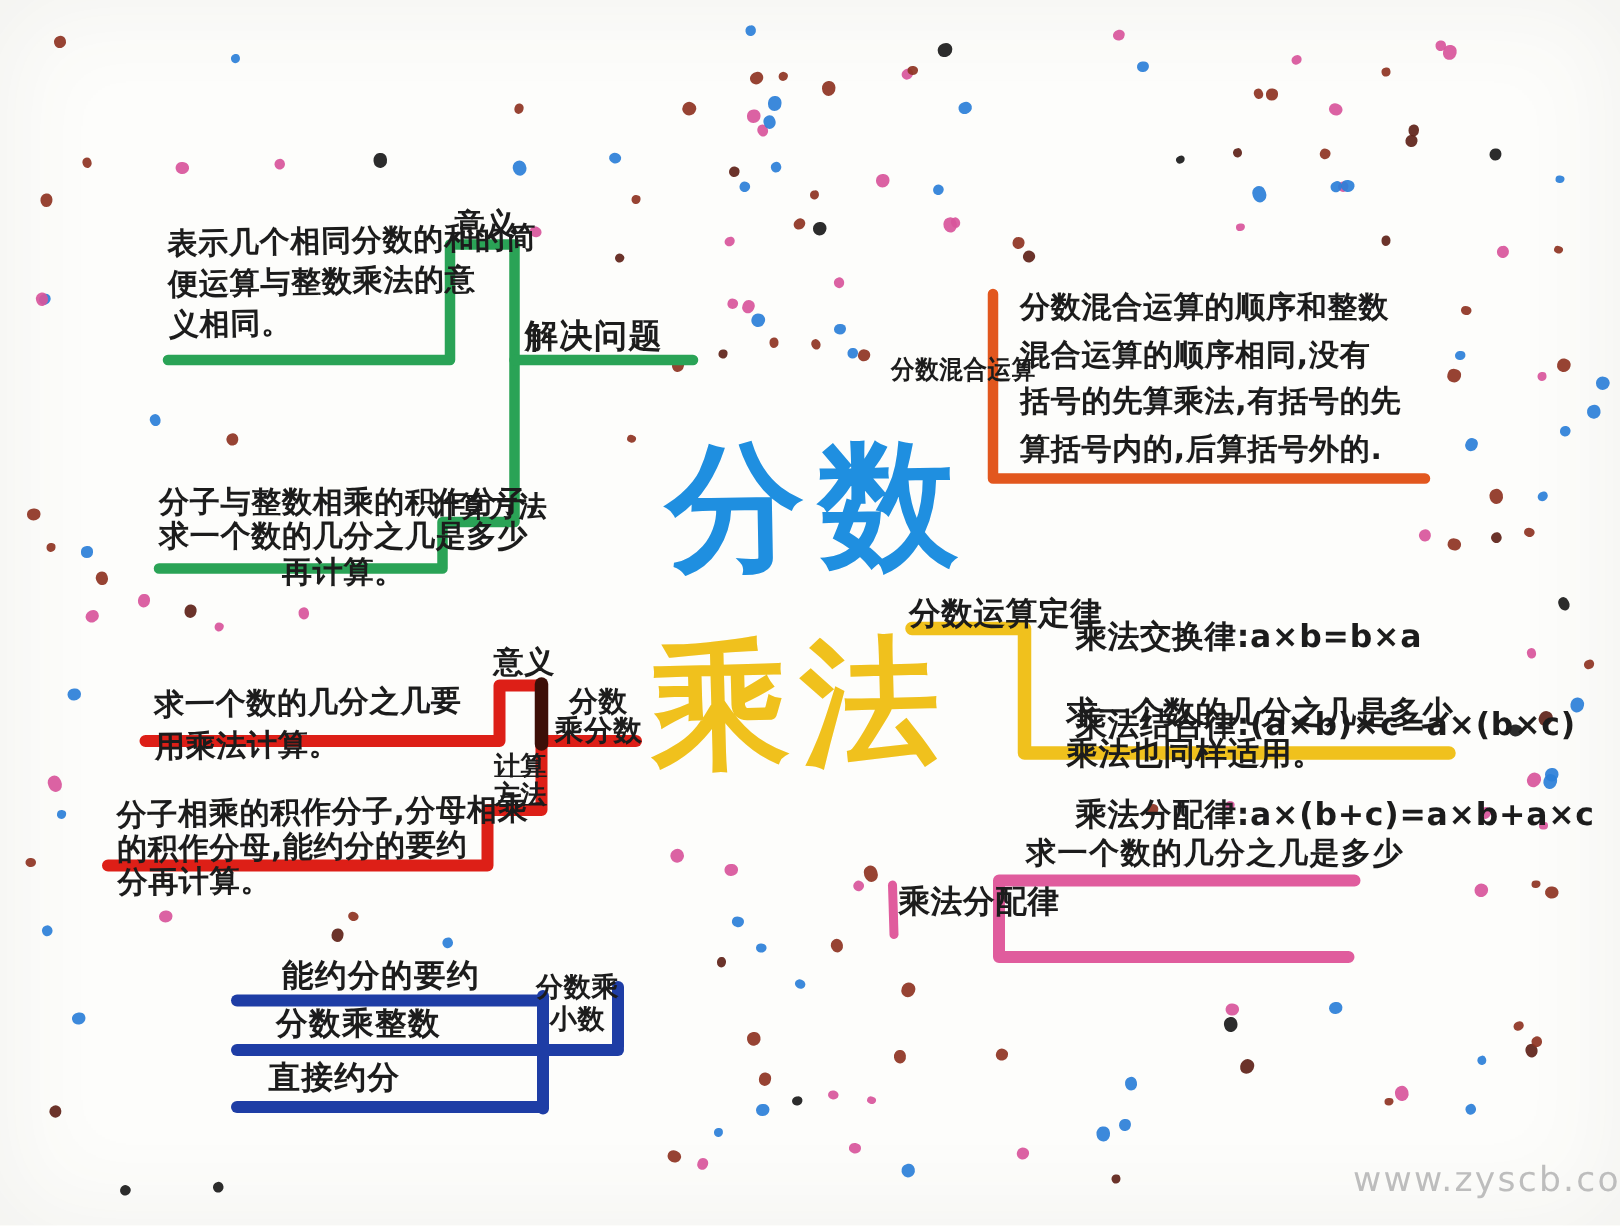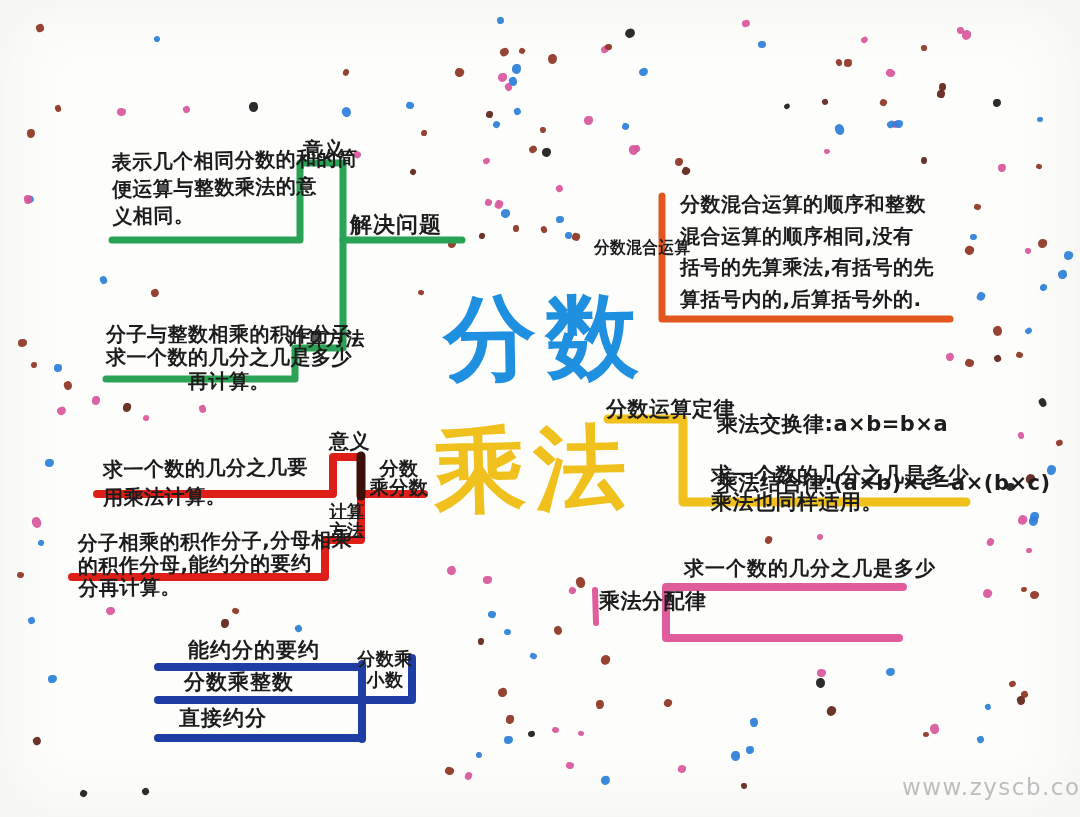--- a/index.html
+++ b/index.html
@@ -283,20 +283,21 @@
   <div class="txt o-label">分数混合运算</div>
   <div class="txt y-label">分数运算定律</div>
 
   <div class="txt o-text">分数混合运算的顺序和整数
 混合运算的顺序相同,没有
 括号的先算乘法,有括号的先
 算括号内的,后算括号外的.</div>
   <div class="txt y-laws">
     <span>乘法交换律:a×b=b×a</span><br>
     <span>乘法结合律:(a×b)×c=a×(b×c)</span><br>
+    <span>乘法分配律:a×(b+c)=a×b+a×c</span>
   </div>
   <div class="txt y-note">求一个数的几分之几是多少
 乘法也同样适用。</div>
 
   <div class="txt r-yiyi">意义</div>
   <div class="txt r-meaning">求一个数的几分之几要
 用乘法计算。</div>
   <div class="txt r-label">分数
 乘分数</div>
   <div class="txt r-jisuan">计算

